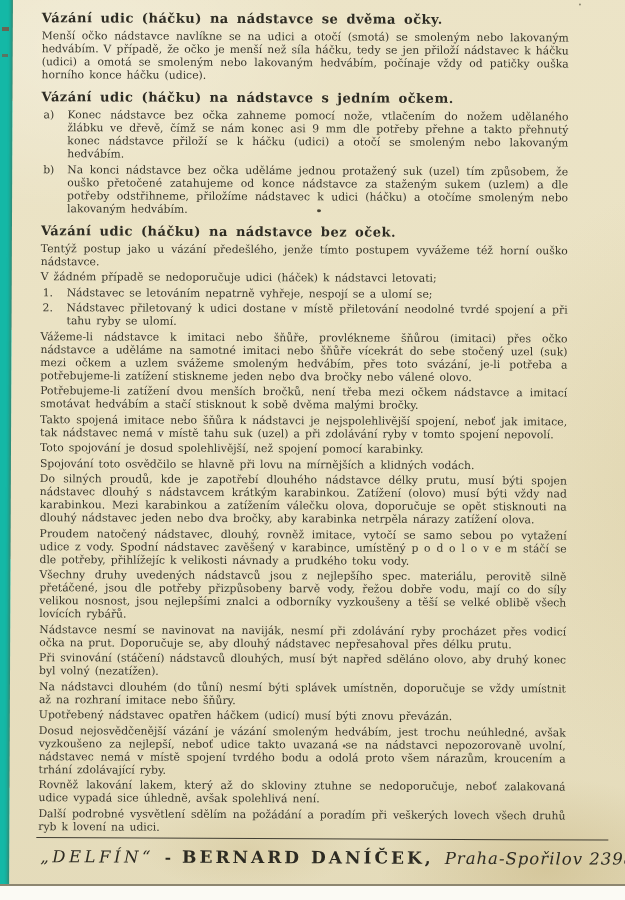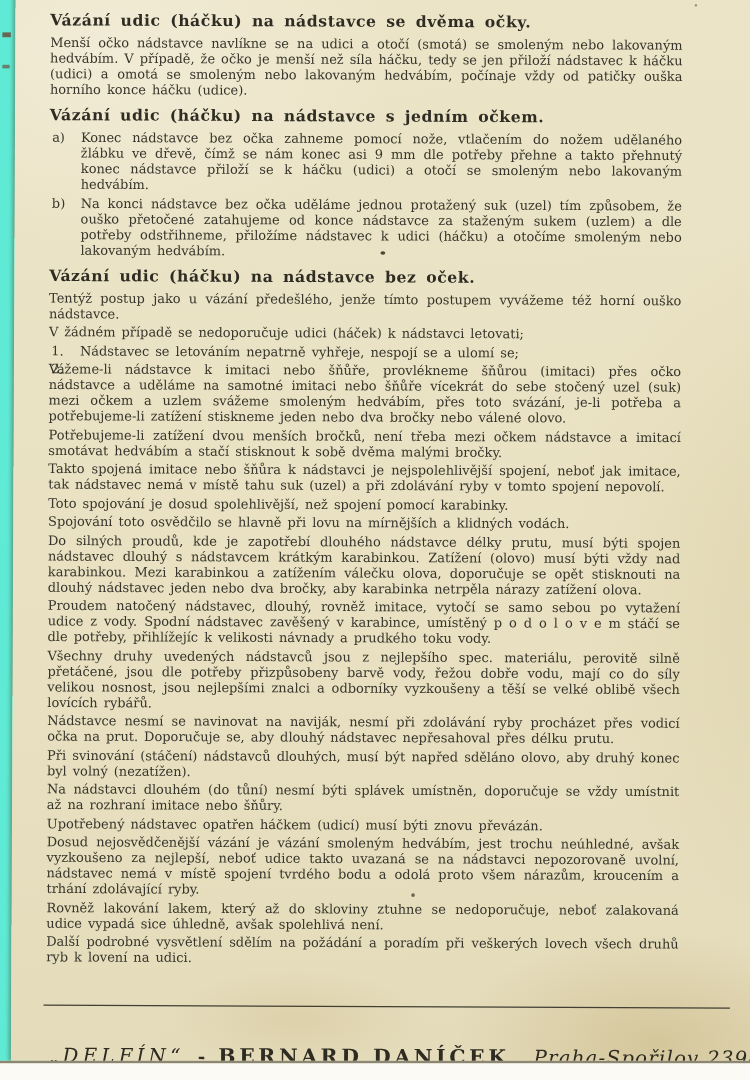--- a/index.html
+++ b/index.html
@@ -2,21 +2,21 @@
 <html lang="cs"><head>
 <meta charset="utf-8">
 <style>
   html,body{margin:0;padding:0;}
   body{
     width:625px;height:900px;overflow:hidden;position:relative;
     background:#fbfaf4;
     font-family:"DejaVu Serif", serif;
   }
   .scan-bed{
-    position:absolute;inset:0;background:#5eead4;
+    position:absolute;inset:0;background:#14b8a6;
   }
   .paper{
     position:absolute;left:13px;top:-8px;width:625px;height:892px;
     transform:rotate(0.25deg);transform-origin:top left;
     background:
       radial-gradient(ellipse 240px 130px at 86% 98%, rgba(187,165,105,.38), transparent 70%),
       radial-gradient(ellipse 300px 420px at 108% 55%, rgba(205,188,135,.30), transparent 72%),
       radial-gradient(ellipse 360px 240px at 12% 6%, rgba(255,255,252,.30), transparent 70%),
       radial-gradient(ellipse 150px 60px at 38% 96%, rgba(196,176,118,.25), transparent 70%),
       linear-gradient(178deg,#ece4c7 0%,#e9e1c2 55%,#e4dbba 100%);
@@ -40,21 +40,21 @@
   .li .marker{position:absolute;left:2px;top:0;}
   .footer-rule{
     position:absolute;left:27px;top:845px;width:572px;
     border-top:1.6px solid #413e33;
   }
   .footer{
     position:absolute;left:31px;top:854px;width:580px;
     display:flex;align-items:baseline;gap:11px;
     color:#2d2b22;white-space:nowrap;
   }
-  .footer .brand{font-style:italic;font-size:16.5px;letter-spacing:3.5px;margin-top:24px;}
+  .footer .brand{font-style:italic;font-size:16.5px;letter-spacing:3.5px;}
   .footer .sep{font-weight:bold;font-size:15px;}
   .footer .name{font-weight:bold;font-size:17px;letter-spacing:3px;}
   .footer .addr{font-style:italic;font-size:16.5px;letter-spacing:1px;}
   
   .speck{position:absolute;background:#4a4636;border-radius:50%;}
   .speck.s1{left:305px;top:216px;width:4px;height:3px;}
   .speck.s2{left:333px;top:751px;width:3px;height:3px;opacity:.8;}
   .speck.s3{left:566px;top:9px;width:2px;height:2px;opacity:.6;}
   .edge-mark{position:absolute;background:#6a6452;}
   .edge-mark.m1{left:2px;top:27px;width:7px;height:4px;}
@@ -76,21 +76,21 @@
     <div class="content">
         <div class="heading">Vázání udic (háčku) na nádstavce se dvěma očky.</div>
         <div class="para">Menší očko nádstavce navlíkne se na udici a otočí (smotá) se smoleným nebo lakovaným hedvábím. V případě, že očko je menší než síla háčku, tedy se jen přiloží nádstavec k háčku (udici) a omotá se smoleným nebo lakovaným hedvábím, počínaje vždy od patičky ouška horního konce háčku (udice).</div>
         <div class="heading">Vázání udic (háčku) na nádstavce s jedním očkem.</div>
         <div class="li"><span class="marker">a)</span><span>Konec nádstavce bez očka zahneme pomocí nože, vtlačením do nožem udělaného žlábku ve dřevě, čímž se nám konec asi 9 mm dle potřeby přehne a takto přehnutý konec nádstavce přiloží se k háčku (udici) a otočí se smoleným nebo lakovaným hedvábím.</span></div>
         <div class="li"><span class="marker">b)</span><span>Na konci nádstavce bez očka uděláme jednou protažený suk (uzel) tím způsobem, že ouško přetočené zatahujeme od konce nádstavce za staženým sukem (uzlem) a dle potřeby odstřihneme, přiložíme nádstavec k udici (háčku) a otočíme smoleným nebo lakovaným hedvábím.</span></div>
         <div class="heading">Vázání udic (háčku) na nádstavce bez oček.</div>
         <div class="para">Tentýž postup jako u vázání předešlého, jenže tímto postupem vyvážeme též horní ouško nádstavce.</div>
         <div class="para">V žádném případě se nedoporučuje udici (háček) k nádstavci letovati;</div>
         <div class="li"><span class="marker">1.</span><span>Nádstavec se letováním nepatrně vyhřeje, nespojí se a ulomí se;</span></div>
-        <div class="li"><span class="marker">2.</span></div>
+        <div class="li"><span class="marker">2.</span><span>Nádstavec přiletovaný k udici dostane v místě přiletování neodolné tvrdé spojení a při tahu ryby se ulomí.</span></div>
         <div class="para">Vážeme-li nádstavce k imitaci nebo šňůře, provlékneme šňůrou (imitaci) přes očko nádstavce a uděláme na samotné imitaci nebo šňůře vícekrát do sebe stočený uzel (suk) mezi očkem a uzlem svážeme smoleným hedvábím, přes toto svázání, je-li potřeba a potřebujeme-li zatížení stiskneme jeden nebo dva bročky nebo válené olovo.</div>
         <div class="para">Potřebujeme-li zatížení dvou menších bročků, není třeba mezi očkem nádstavce a imitací smotávat hedvábím a stačí stisknout k sobě dvěma malými bročky.</div>
         <div class="para">Takto spojená imitace nebo šňůra k nádstavci je nejspolehlivější spojení, neboť jak imitace, tak nádstavec nemá v místě tahu suk (uzel) a při zdolávání ryby v tomto spojení nepovolí.</div>
         <div class="para">Toto spojování je dosud spolehlivější, než spojení pomocí karabinky.</div>
         <div class="para">Spojování toto osvědčilo se hlavně při lovu na mírnějších a klidných vodách.</div>
         <div class="para">Do silných proudů, kde je zapotřebí dlouhého nádstavce délky prutu, musí býti spojen nádstavec dlouhý s nádstavcem krátkým karabinkou. Zatížení (olovo) musí býti vždy nad karabinkou. Mezi karabinkou a zatížením válečku olova, doporučuje se opět stisknouti na dlouhý nádstavec jeden nebo dva bročky, aby karabinka netrpěla nárazy zatížení olova.</div>
         <div class="para">Proudem natočený nádstavec, dlouhý, rovněž imitace, vytočí se samo sebou po vytažení udice z vody. Spodní nádstavec zavěšený v karabince, umístěný p o d  o l o v e m stáčí se dle potřeby, přihlížejíc k velikosti návnady a prudkého toku vody.</div>
         <div class="para">Všechny druhy uvedených nádstavců jsou z nejlepšího spec. materiálu, perovitě silně přetáčené, jsou dle potřeby přizpůsobeny barvě vody, řežou dobře vodu, mají co do síly velikou nosnost, jsou nejlepšími znalci a odborníky vyzkoušeny a těší se velké oblibě všech lovících rybářů.</div>
         <div class="para">Nádstavce nesmí se navinovat na naviják, nesmí při zdolávání ryby procházet přes vodicí očka na prut. Doporučuje se, aby dlouhý nádstavec nepřesahoval přes délku prutu.</div>
         <div class="para">Při svinování (stáčení) nádstavců dlouhých, musí být napřed sděláno olovo, aby druhý konec byl volný (nezatížen).</div>

